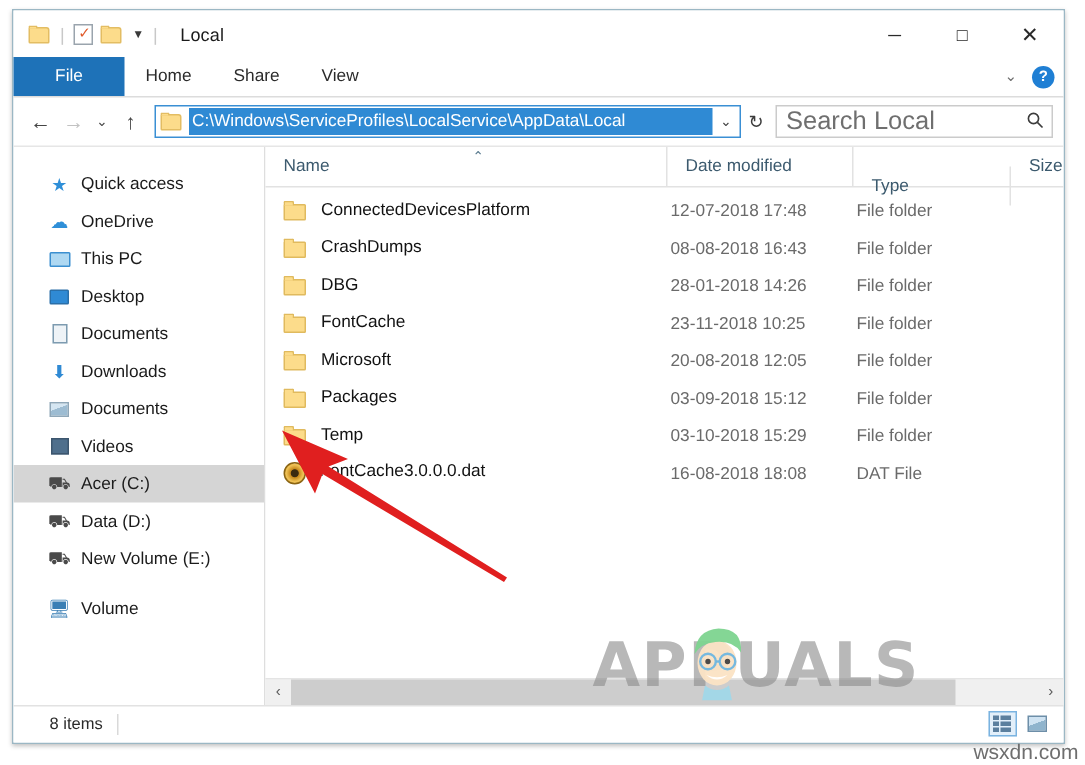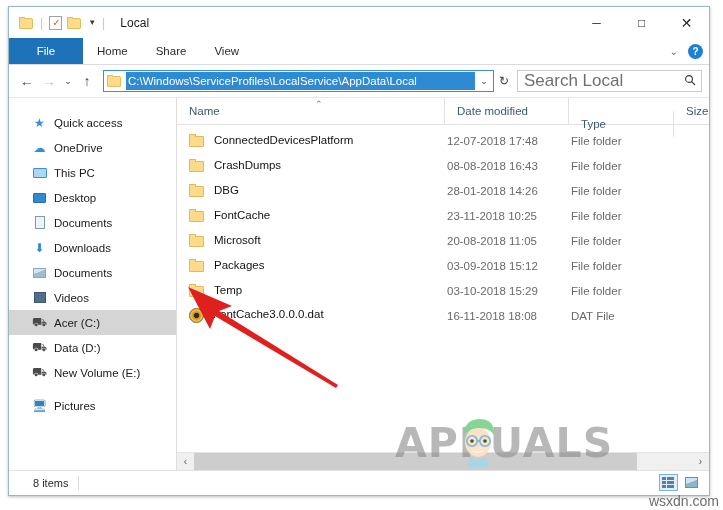--- a/index.html
+++ b/index.html
@@ -704,21 +704,21 @@
         <span class="nv-ico ic-drive">⛟</span>
         <span>Data (D:)</span>
       </div>
       <div class="nav-item indent">
         <span class="nv-ico ic-drive">⛟</span>
         <span>New Volume (E:)</span>
       </div>
       <div class="nav-gap"></div>
       <div class="nav-item">
         <span class="nv-ico ic-net">🖥</span>
-        <span>Pictures</span>
+        <span>Volume</span>
       </div>
     </div>
 
     <div class="list-area">
 
       <div class="col-head">
         <div class="col name">
           <span>Name</span>
           <span class="sort-caret">⌃</span>
         </div>
@@ -768,21 +768,21 @@
           </span>
           <span class="cell-date">23-11-2018 10:25</span>
           <span class="cell-type">File folder</span>
           <span class="cell-size"></span>
         </div>
         <div class="row">
           <span class="cell-name">
             <span class="icon-folder"></span>
             <span>Microsoft</span>
           </span>
-          <span class="cell-date">20-08-2018 11:05</span>
+          <span class="cell-date">20-08-2018 12:05</span>
           <span class="cell-type">File folder</span>
           <span class="cell-size"></span>
         </div>
         <div class="row">
           <span class="cell-name">
             <span class="icon-folder"></span>
             <span>Packages</span>
           </span>
           <span class="cell-date">03-09-2018 15:12</span>
           <span class="cell-type">File folder</span>
@@ -795,21 +795,21 @@
           </span>
           <span class="cell-date">03-10-2018 15:29</span>
           <span class="cell-type">File folder</span>
           <span class="cell-size"></span>
         </div>
         <div class="row">
           <span class="cell-name">
             <span class="icon-dat"></span>
             <span>FontCache3.0.0.0.dat</span>
           </span>
-          <span class="cell-date">16-11-2018 18:08</span>
+          <span class="cell-date">16-08-2018 18:08</span>
           <span class="cell-type">DAT File</span>
           <span class="cell-size"></span>
         </div>
       </div>
 
       <div class="hscroll">
         <div class="hs-arrow">‹</div>
         <div class="hs-track">
           <div class="hs-thumb"></div>
         </div>

